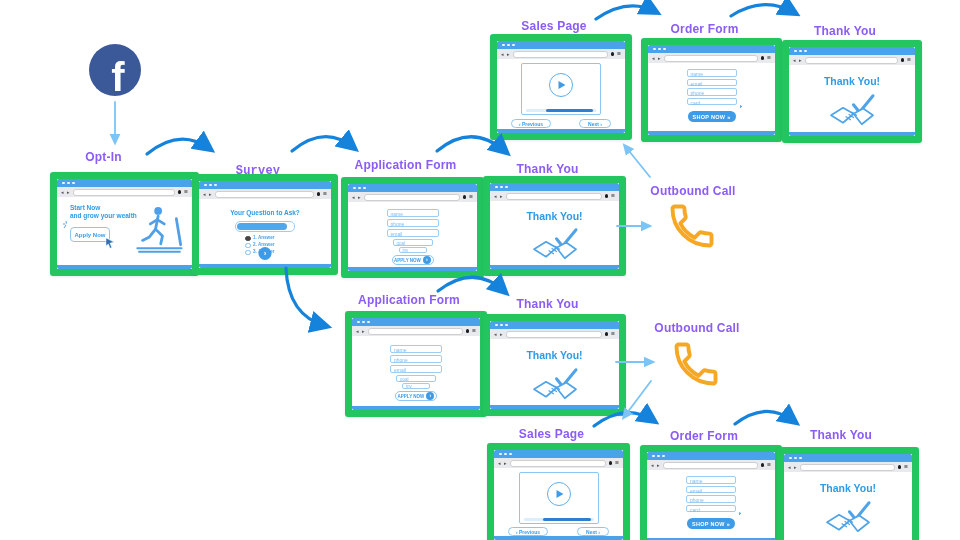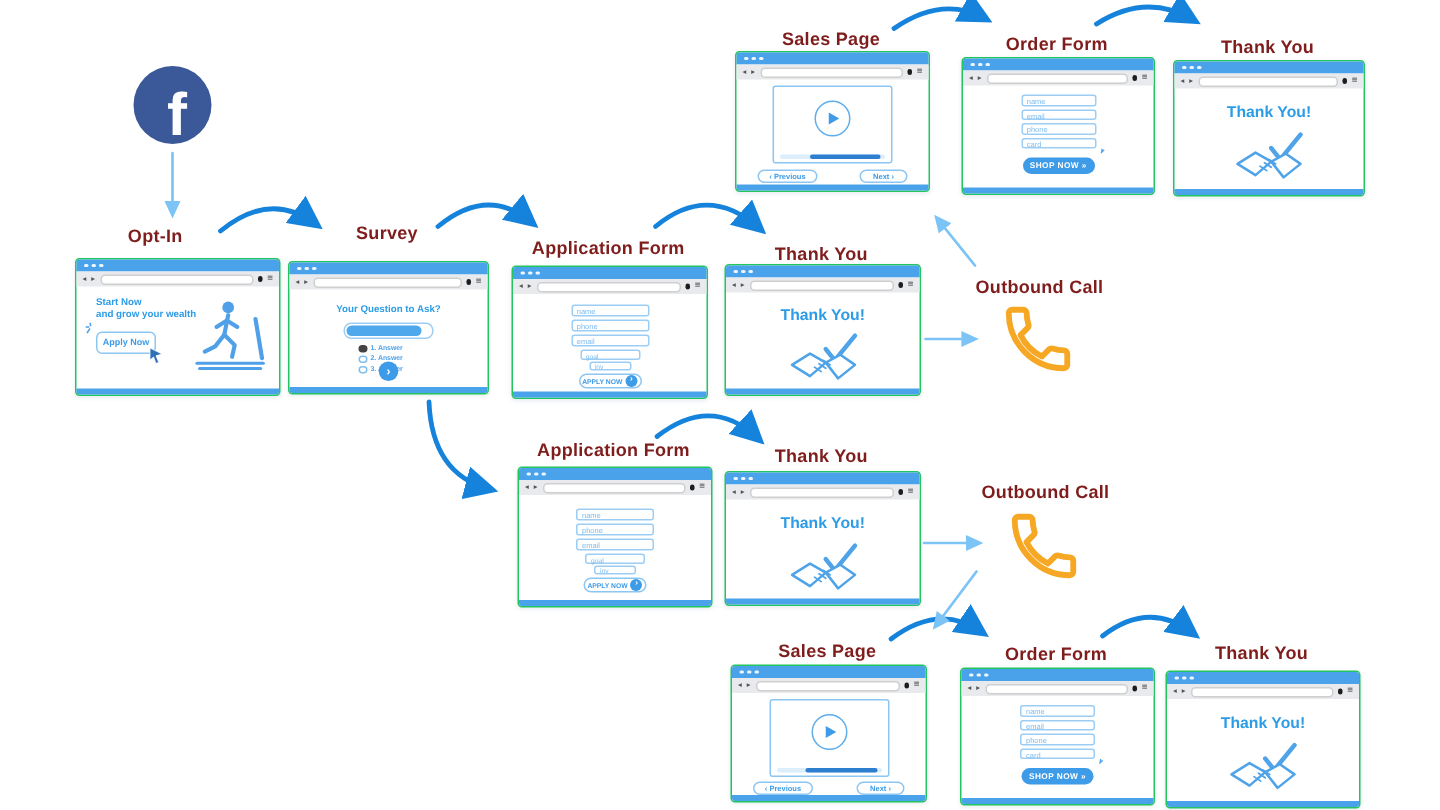--- a/index.html
+++ b/index.html
@@ -1,25 +1,25 @@
 <!DOCTYPE html>
 <html><head>
 <meta charset="utf-8">
 <style>
   html,body{margin:0;padding:0;}
   body{width:960px;height:540px;background:#fff;overflow:hidden;
        font-family:"Liberation Sans","DejaVu Sans",sans-serif;}
   #stage{position:relative;width:960px;height:540px;background:#fff;}
 
   
-  .node-label{position:absolute;font-weight:bold;font-size:12px;color:#7f1d1d;
+  .node-label{position:absolute;font-weight:bold;font-size:12px;color:#8b5cf6;
               text-align:center;letter-spacing:.2px;white-space:nowrap;}
 
   
-  .win{position:absolute;background:#fff;border:1px solid #22c55e;border-radius:3px;
+  .win{position:absolute;background:#fff;border:7px solid #22c55e;border-radius:3px;
        box-shadow:0 1px 3px rgba(60,90,130,.12);}
   .win-bar{height:8px;background:#4AA3EA;border-radius:2px 2px 0 0;
            display:flex;align-items:center;gap:2.5px;padding-left:5px;}
   .wdot{width:2.5px;height:2.5px;border-radius:50%;background:rgba(255,255,255,.9);}
   .win-addr{height:10px;background:#E8EAED;display:flex;align-items:center;
             padding:0 4px;gap:3px;}
   .nav{font-size:5px;color:#555;line-height:1;letter-spacing:1px;}
   .url{flex:1;height:5px;background:#fff;border:.5px solid #cfcfcf;border-radius:3px;}
   .pdot{width:3.5px;height:3.5px;background:#1d1d1d;border-radius:50%;flex:none;}
   .menu{font-size:6.5px;color:#333;line-height:1;flex:none;}
@@ -109,21 +109,21 @@
       <path d="M616 362 L652 362" marker-end="url(#mL)"></path>
       <path d="M651 381 L624 417" marker-end="url(#mL)"></path>
     </g>
   </svg>
 
   <div class="fb" style="left:89px;top:44px;">
     <span>f</span>
   </div>
 
   <div class="node-label" style="left:36px;top:150px;width:135px;">Opt-In</div>
-  <div class="node-label" style="left:192px;top:148px;width:132px;">Survey</div>
+  <div class="node-label" style="left:192px;top:164px;width:132px;font-family:Liberation Mono, monospace;">Survey</div>
   <div class="node-label" style="left:341px;top:158px;width:129px;">Application Form</div>
   <div class="node-label" style="left:483px;top:162px;width:129px;">Thank You</div>
   <div class="node-label" style="left:490px;top:19px;width:128px;">Sales Page</div>
   <div class="node-label" style="left:641px;top:22px;width:127px;">Order Form</div>
   <div class="node-label" style="left:782px;top:24px;width:126px;">Thank You</div>
   <div class="node-label" style="left:345px;top:293px;width:128px;">Application Form</div>
   <div class="node-label" style="left:483px;top:297px;width:129px;">Thank You</div>
   <div class="node-label" style="left:487px;top:427px;width:129px;">Sales Page</div>
   <div class="node-label" style="left:640px;top:429px;width:128px;">Order Form</div>
   <div class="node-label" style="left:777px;top:428px;width:128px;">Thank You</div>

